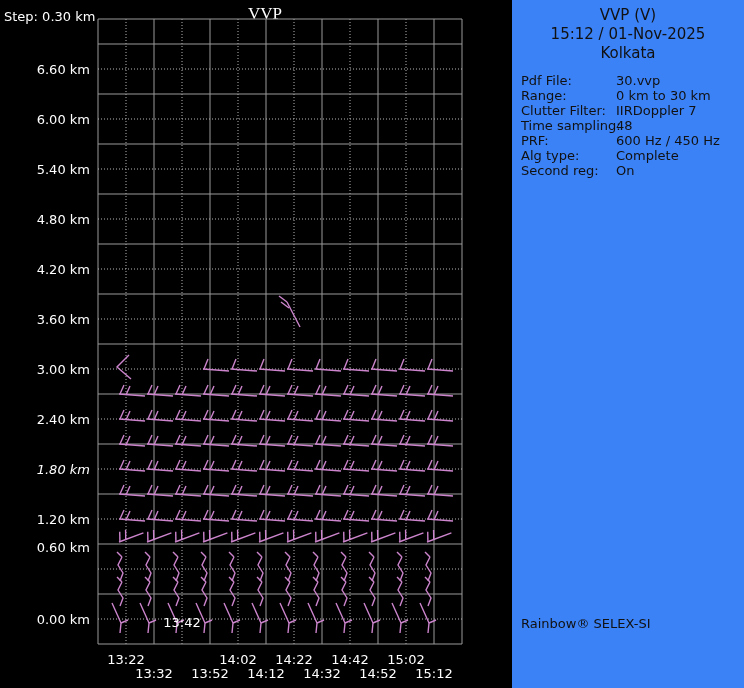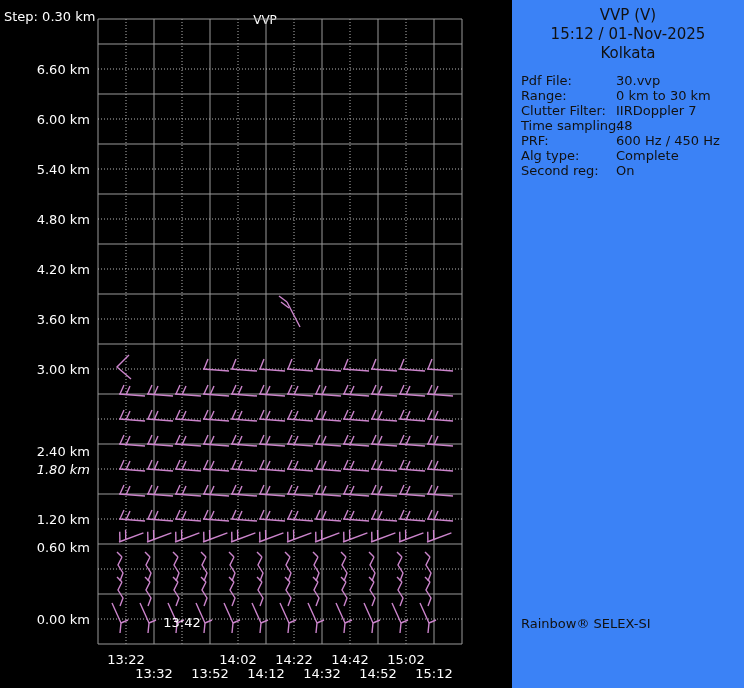--- a/index.html
+++ b/index.html
@@ -4,22 +4,22 @@
 <style>
   html,body{margin:0;padding:0;}
   body{
     width:744px;height:688px;position:relative;overflow:hidden;
     background:#000;
     font-family:"DejaVu Sans","Liberation Sans",sans-serif;
   }
   
   .plot-area{position:absolute;left:0;top:0;width:513px;height:688px;background:#000;}
   .plot-title{
-    position:absolute;left:265px;top:13px;transform:translateX(-50%);
-    color:#fff;font-size:12px;white-space:nowrap;
+    position:absolute;left:265px;top:4px;transform:translateX(-50%);
+    color:#fff;font-size:17px;white-space:nowrap;font-family:Liberation Serif, serif;
   }
   .step-label{
     position:absolute;left:4px;top:9px;width:86px;text-align:right;
     color:#fff;font-size:13px;white-space:nowrap;
   }
   .ylabel{
     position:absolute;width:88px;text-align:right;
     color:#fff;font-size:13px;white-space:nowrap;
   }
   .xlabel{
@@ -699,21 +699,21 @@
       </g>
     </svg>
   <div id="ylabels">
       <div class="ylabel" style="top: 62px; left: 2px;">6.60 km</div>
       <div class="ylabel" style="top: 112px; left: 2px;">6.00 km</div>
       <div class="ylabel" style="top: 162px; left: 2px;">5.40 km</div>
       <div class="ylabel" style="top: 212px; left: 2px;">4.80 km</div>
       <div class="ylabel" style="top: 262px; left: 2px;">4.20 km</div>
       <div class="ylabel" style="top: 312px; left: 2px;">3.60 km</div>
       <div class="ylabel" style="top: 362px; left: 2px;">3.00 km</div>
-      <div class="ylabel" style="top: 412px; left: 2px; margin-top: 32px;">2.40 km</div>
+      <div class="ylabel" style="top: 412px; left: 2px;">2.40 km</div>
       <div class="ylabel" style="top: 462px; left: 2px; font-style: italic;">1.80 km</div>
       <div class="ylabel" style="top: 512px; left: 2px;">1.20 km</div>
       <div class="ylabel" style="top: 540px; left: 2px;">0.60 km</div>
       <div class="ylabel" style="top: 612px; left: 2px;">0.00 km</div>
     </div>
   <div id="xlabels">
       <div class="xlabel" style="left: 126px; top: 652px;">13:22</div>
       <div class="xlabel" style="left: 182px; top: 615px;">13:42</div>
       <div class="xlabel" style="left: 238px; top: 652px;">14:02</div>
       <div class="xlabel" style="left: 294px; top: 652px;">14:22</div>

